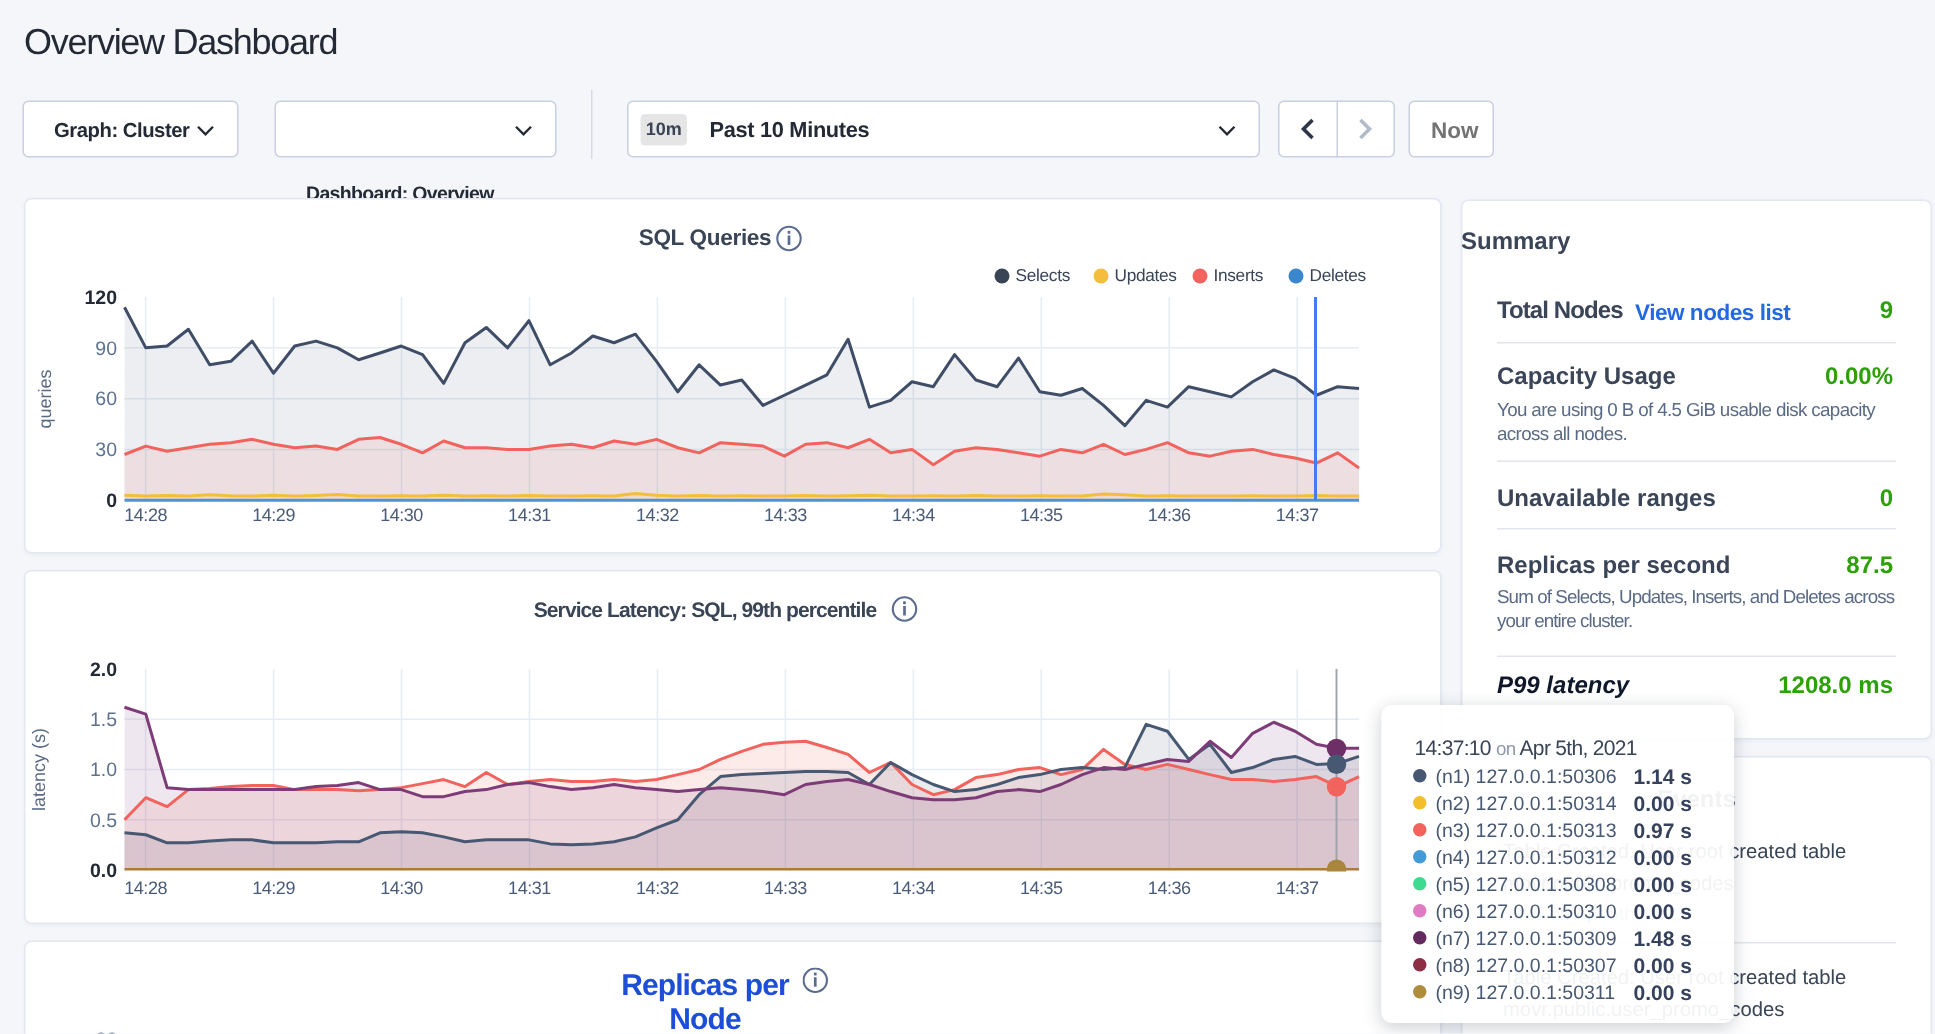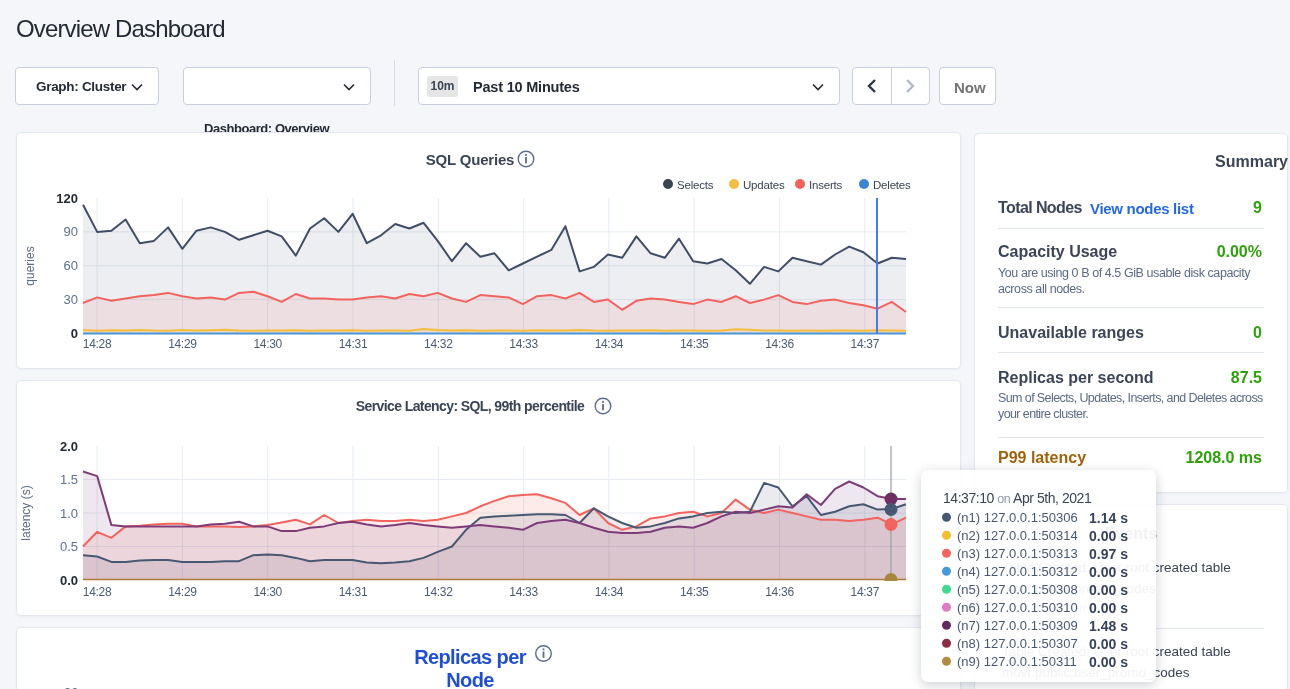--- a/index.html
+++ b/index.html
@@ -149,37 +149,37 @@
 </svg>
 
 <div class="abs" style="left:400px;top:646px;width:140px;text-align:center;font-size:20px;font-weight:bold;letter-spacing:-0.6px;color:#1d4ed8;">Replicas per Node</div>
 <svg class="abs" style="left:535px;top:645px" width="18" height="18">
     <circle cx="8.5" cy="8.5" r="7.8" stroke="#5b6c8f" fill="none" stroke-width="1.4"></circle>
     <rect x="7.6" y="3.4" width="1.8" height="1.9" fill="#5b6c8f"></rect>
     <rect x="7.6" y="6.5" width="1.8" height="6.3" fill="#5b6c8f"></rect>
   </svg>
 <div class="abs" style="left:64px;top:684.5px;font-size:13px;font-weight:bold;color:#5d7290;">90</div>
 
-<div class="abs" style="left:974px;top:153px;width:314px;text-align:right;font-size:16px;font-weight:bold;color:#3b4558;">Summary</div>
+<div class="abs" style="left:974px;top:153px;width:314px;text-align:left;font-size:16px;font-weight:bold;color:#3b4558;">Summary</div>
 <div class="abs" style="left:998px;top:199px;font-size:16px;font-weight:bold;letter-spacing:-0.6px;color:#3b4558;">Total Nodes</div>
 <div class="abs" style="left:1090px;top:200px;font-size:15px;font-weight:bold;letter-spacing:-0.3px;color:#2368e4;">View nodes list</div>
 <div class="abs" style="left:998px;top:199px;width:264px;text-align:right;font-size:16px;font-weight:bold;color:#2da10a;">9</div>
 <div class="abs" style="left:998px;top:228px;width:266px;height:1px;background:#e2e6ec;"></div>
 <div class="abs" style="left:998px;top:243px;font-size:16px;font-weight:bold;color:#3b4558;">Capacity Usage</div>
 <div class="abs" style="left:998px;top:243px;width:264px;text-align:right;font-size:16px;font-weight:bold;color:#2da10a;">0.00%</div>
 <div class="abs" style="left:998px;top:265px;width:300px;font-size:12.5px;letter-spacing:-0.42px;color:#5a6a85;line-height:16.3px;">You are using 0 B of 4.5 GiB usable disk capacity<br>across all nodes.</div>
 <div class="abs" style="left:998px;top:307px;width:266px;height:1px;background:#e2e6ec;"></div>
 <div class="abs" style="left:998px;top:324px;font-size:16px;font-weight:bold;color:#3b4558;">Unavailable ranges</div>
 <div class="abs" style="left:998px;top:324px;width:264px;text-align:right;font-size:16px;font-weight:bold;color:#2da10a;">0</div>
 <div class="abs" style="left:998px;top:352px;width:266px;height:1px;background:#e2e6ec;"></div>
 <div class="abs" style="left:998px;top:369px;font-size:16px;font-weight:bold;color:#3b4558;">Replicas per second</div>
 <div class="abs" style="left:998px;top:369px;width:264px;text-align:right;font-size:16px;font-weight:bold;color:#2da10a;">87.5</div>
 <div class="abs" style="left:998px;top:390px;width:310px;font-size:12.5px;letter-spacing:-0.6px;color:#5a6a85;line-height:16.3px;">Sum of Selects, Updates, Inserts, and Deletes across<br>your entire cluster.</div>
 <div class="abs" style="left:998px;top:437px;width:266px;height:1px;background:#e2e6ec;"></div>
-<div class="abs" style="left:998px;top:449px;font-size:16px;font-weight:bold;color:#a16207;">P99 latency</div>
+<div class="abs" style="left:998px;top:449px;font-size:16px;font-weight:bold;color:#0f172a;font-style:italic;">P99 latency</div>
 <div class="abs" style="left:998px;top:449px;width:264px;text-align:right;font-size:16px;font-weight:bold;color:#2da10a;">1208.0 ms</div>
 
 <div class="abs" style="left:974px;top:525px;width:314px;text-align:center;font-size:16px;font-weight:bold;color:#3b4558;">Events</div>
 <div class="abs" style="left:1002px;top:556.5px;font-size:13.5px;color:#394455;line-height:21px;">Table Created: User root created table<br>movr.public.promo_codes</div>
 <div class="abs" style="left:998px;top:602px;font-size:12.5px;color:#8e99ab;">14:25 on Apr 5th, 2021</div>
 <div class="abs" style="left:998px;top:628px;width:266px;height:1px;background:#e2e6ec;"></div>
 <div class="abs" style="left:1002px;top:640.5px;font-size:13.5px;color:#394455;line-height:21px;">Table Created: User root created table<br>movr.public.user_promo_codes</div>
 
 <div class="abs" style="left:921px;top:470px;width:235px;height:212px;background:rgba(255,255,255,0.93);border-radius:7px;box-shadow:0 3px 12px rgba(30,40,60,0.22);"></div>
 <div class="abs" style="left:943px;top:490px;font-size:14px;letter-spacing:-0.45px;color:#394455;">14:37:10 <span style="font-size:12.5px;color:#8e99ab;">on</span> Apr 5th, 2021</div>

